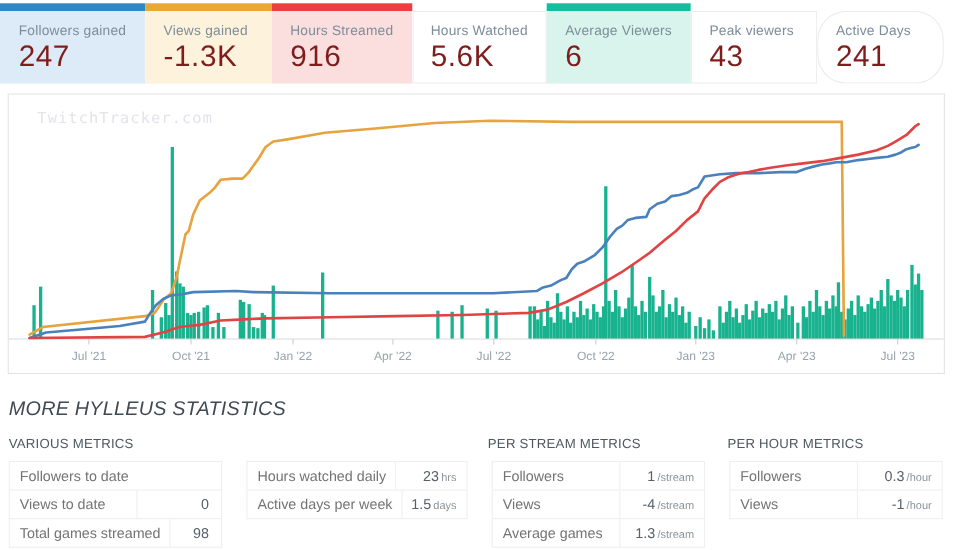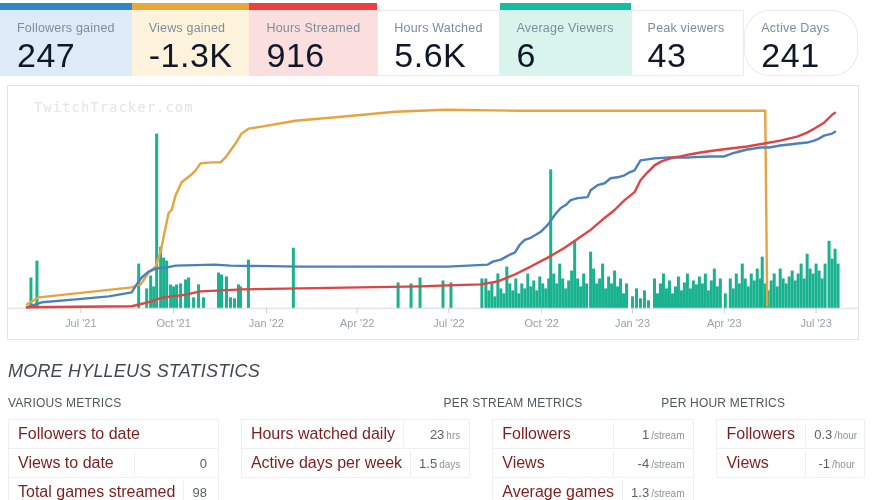--- a/index.html
+++ b/index.html
@@ -7,38 +7,38 @@
   body { font-family:"Liberation Sans", sans-serif; color:#4e585f; }
   .page { width:873px; height:500px; overflow:hidden; background:#fff; }
 
   
   .cards-row { display:flex; width:858px; margin-top:3px; }
   .card { flex:1 1 0; }
   .card-accent { height:7px; }
   .card-body { height:66px; padding:11px 17px 0 17px; }
   .card.plain .card-body { box-shadow: inset 0 0 0 1px #ebebeb; }
   .card-label { font-size:12.5px; color:#7e8d9a; letter-spacing:.2px; margin-bottom:1px; white-space:nowrap; }
-  .card-value { font-size:34px; color:#0f172a; letter-spacing:.5px; }
+  .card-value { font-size:27px; color:#7f1d1d; letter-spacing:.5px; }
 
   
   .chart-box { position:relative; margin:9px 0 0 7px; width:852px; height:255px;
                border:1px solid #e4e4e4; background:#fff; }
   .chart-box svg { display:block; width:850px; height:253px; }
 
   
   .stats-section { margin:21px 0 0 8px; width:849px; }
   .section-title { font-style:italic; font-size:18px; color:#3f4952; letter-spacing:.2px; }
   .section-subtitle { font-style:italic; font-size:11.5px; color:#c3c9cf; margin-top:2px; }
   .group-headers { display:flex; gap:22px; margin-top:14px; }
   .group-headers .gh { flex:1 1 0; font-size:12px; color:#4e585f; letter-spacing:.2px; }
   .tables-row { display:flex; gap:22px; margin-top:9px; align-items:flex-start; }
   .mtable { flex:1 1 0; border:1px solid #efefef; }
   .trow { display:flex; border-bottom:1px solid #efefef; align-items:center; }
   .trow:last-child { border-bottom:none; }
-  .tlabel { flex:1 1 auto; font-size:16px; color:#7f1d1d; padding:5px 8px 5px 9px; white-space:nowrap; }
+  .tlabel { flex:1 1 auto; font-size:13px; color:#737373; padding:5px 8px 5px 9px; white-space:nowrap; }
   .tvalue { width:40%; text-align:right; font-size:13px; color:#57616a; padding:5px 9px 5px 8px;
             border-left:1px solid #efefef; white-space:nowrap; }
   .tunit { font-size:10px; color:#8a949c; margin-left:2px; }
 </style>
 </head>
 <body>
 
 <div class="page">
 
   <div class="cards-row">

